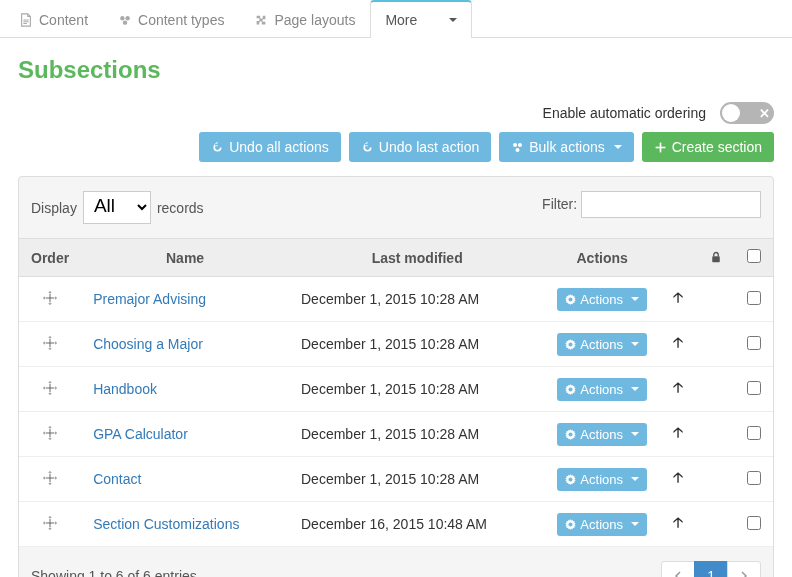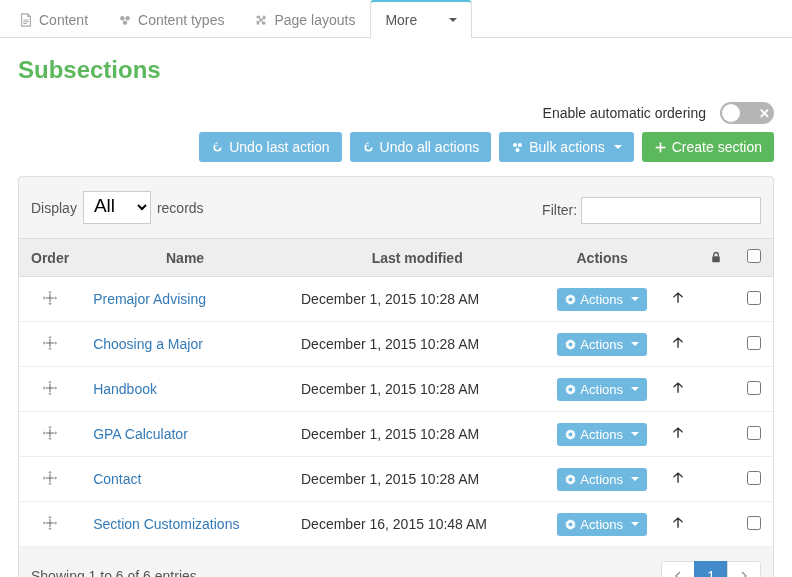--- a/index.html
+++ b/index.html
@@ -14,21 +14,21 @@
 .toggle-label { color: #333; font-size: 14px; margin-right: 4px; }
 .toggle { width: 54px; height: 22px; background: #b5b5b5; border-radius: 11px; position: relative; display: inline-flex; align-items: center; justify-content: flex-end; padding-right: 4px; }
 .toggle-x { color: #fff; font-size: 13px; font-weight: bold; }
 .toggle::before { content: ""; position: absolute; left: 2px; top: 2px; width: 18px; height: 18px; background: #fff; border-radius: 50%; }
 .btn { display: inline-flex; align-items: center; gap: 5px; padding: 7px 12px; font-size: 14px; border: none; border-radius: 3px; cursor: pointer; color: #fff; }
 .btn-blue { background: #6fb8e0; }
 .btn-green { background: #5cb85c; }
 .btn-icon { width: 13px; height: 13px; }
 .action-row { display: flex; justify-content: flex-end; gap: 8px; padding: 0 18px 14px; }
 .panel { margin: 0 18px 18px; border: 1px solid #ddd; border-radius: 4px; background: #f5f5f5; }
-.panel-top { display: flex; justify-content: space-between; align-items: flex-end; padding: 14px 12px; color: #555; }
+.panel-top { display: flex; justify-content: space-between; align-items: flex-start; padding: 14px 12px; color: #555; }
 .panel-top-left { display: flex; align-items: center; gap: 6px; }
 select { border: 1px solid #ccc; padding: 2px 18px 6px 6px; font-size: 19px; background: #fff; -webkit-appearance: menulist; }
 .filter-input { border: 1px solid #ccc; padding: 5px 8px; width: 180px; font-size: 13px; }
 table { width: 100%; border-collapse: collapse; background: #fff; }
 th { background: #eee; text-align: center; padding: 10px 12px; font-weight: 600; color: #555; border-top: 1px solid #ddd; border-bottom: 1px solid #ddd; font-size: 14px; }
 th.center, td.center { text-align: center; margin-left: 44px; }
 td { padding: 10px 12px; border-bottom: 1px solid #eee; color: #333; vertical-align: middle; }
 td a { color: #337ab7; text-decoration: none; }
 .col-order { width: 55px; }
 .col-actions { width: 98px; }
@@ -85,27 +85,27 @@
   <div class="toggle">
     <span class="toggle-x">✕</span>
   </div>
 </div>
 
 <div class="action-row">
   <button class="btn btn-blue">
     <svg class="btn-icon" viewBox="0 0 16 16" fill="currentColor">
         <path d="M8 3a5 5 0 105 5H11a3 3 0 11-3-3v2L4 4l4-3z"></path>
       </svg>
+    <span>Undo all actions</span>
+  </button>
+  <button class="btn btn-blue">
+    <svg class="btn-icon" viewBox="0 0 16 16" fill="currentColor">
+        <path d="M8 3a5 5 0 105 5H11a3 3 0 11-3-3v2L4 4l4-3z"></path>
+      </svg>
     <span>Undo last action</span>
-  </button>
-  <button class="btn btn-blue">
-    <svg class="btn-icon" viewBox="0 0 16 16" fill="currentColor">
-        <path d="M8 3a5 5 0 105 5H11a3 3 0 11-3-3v2L4 4l4-3z"></path>
-      </svg>
-    <span>Undo all actions</span>
   </button>
   <button class="btn btn-blue">
     <svg class="btn-icon" viewBox="0 0 16 16" fill="currentColor">
         <circle cx="5" cy="5" r="2.5"></circle>
         <circle cx="11" cy="5" r="2.5"></circle>
         <circle cx="8" cy="11" r="2.5"></circle>
       </svg>
     <span>Bulk actions</span>
     <span class="caret"></span>
   </button>

